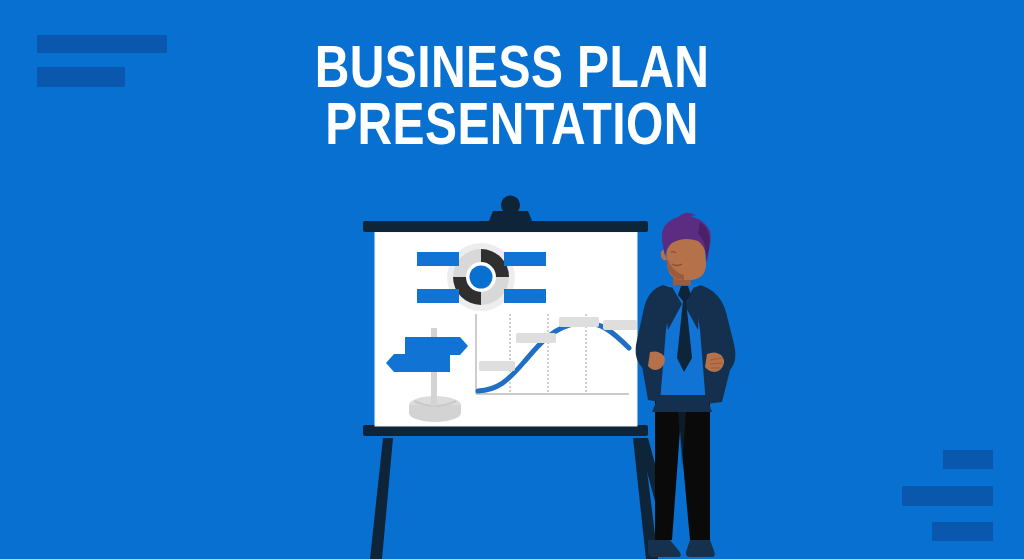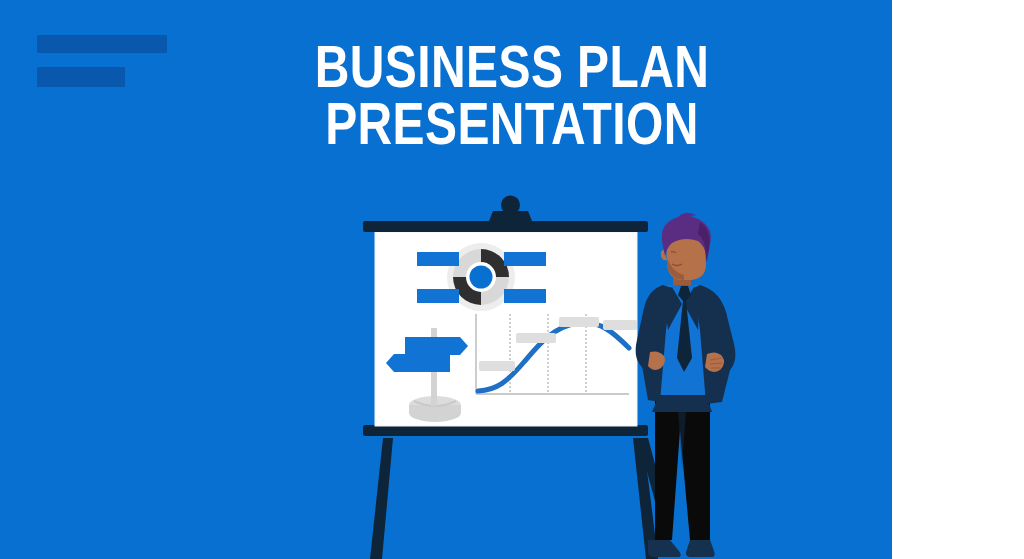--- a/index.html
+++ b/index.html
@@ -4,21 +4,21 @@
 <title>Business Plan Presentation</title>
 <style>
   * { margin:0; padding:0; box-sizing:border-box; }
   html, body {
     width:1024px; height:559px;
     font-family:"Liberation Sans", sans-serif;
     overflow:hidden;
   }
   #slide {
     position:relative;
-    width:892px; height:559px;
+    width:1024px; height:559px;
     background:#0870d1;
     overflow:hidden;
   }
 
   
   .deco-bar { position:absolute; background:#0a58ae; }
   #deco-tl-1 { left:37px;  top:35px;  width:130px; height:18px; }
   #deco-tl-2 { left:37px;  top:67px;  width:88px;  height:20px; }
   #deco-br-1 { left:943px; top:450px; width:50px;  height:19px; }
   #deco-br-2 { left:902px; top:486px; width:91px;  height:20px; }

